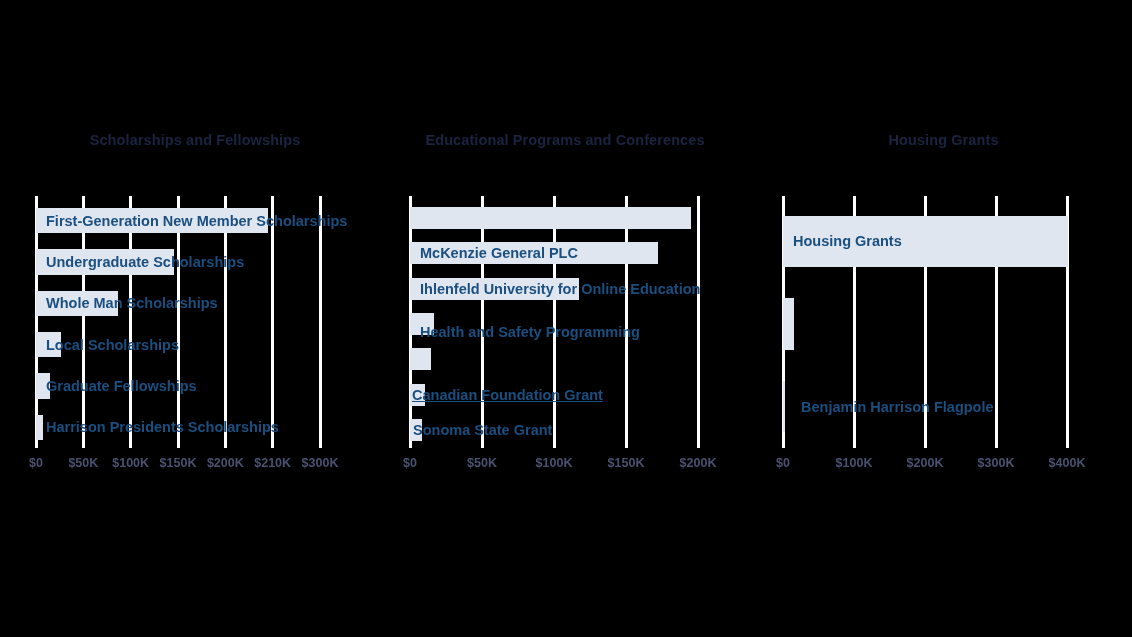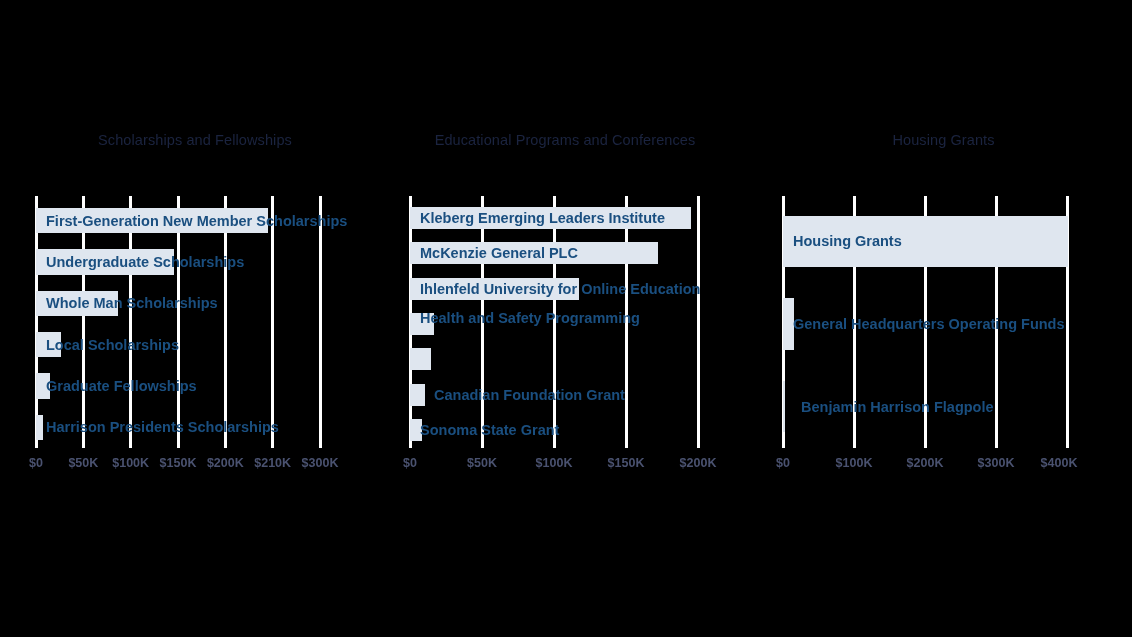--- a/index.html
+++ b/index.html
@@ -24,21 +24,21 @@
     position: absolute;
     top: 0;
     height: 637px;
   }
   .panel-title {
     position: absolute;
     top: 132px;
     width: 100%;
     text-align: center;
     font-size: 14.5px;
-    font-weight: normal;
+    font-weight: bold;
     color: #1b2440;
     letter-spacing: 0.1px;
     white-space: nowrap;
   }
   .plot {
     position: absolute;
     left: 0;
   }
   .gridline {
     position: absolute;
@@ -131,55 +131,53 @@
         <div class="gridline" style="left: 142.5px; height: 248px;"></div>
         <div class="tickmark" style="left: 142.5px; top: -4px;"></div>
         <div class="axis-label" style="left: 144px; top: 256px;">$100K</div>
         <div class="gridline" style="left: 214.5px; height: 248px;"></div>
         <div class="tickmark" style="left: 214.5px; top: -4px;"></div>
         <div class="axis-label" style="left: 216px; top: 256px;">$150K</div>
         <div class="gridline" style="left: 286.5px; height: 248px;"></div>
         <div class="tickmark" style="left: 286.5px; top: -4px;"></div>
         <div class="axis-label" style="left: 288px; top: 256px;">$200K</div>
         <div class="bar" style="left: 0px; top: 6.73143px; width: 280.8px; height: 21.9657px; background: rgb(223, 230, 239);"></div>
-        <div class="bar-label" style="left: 10px; top: 6.73143px; height: 21.9657px;">Kleberg Emerging Leaders Institute</div>
         <div class="bar" style="left: 0px; top: 42.16px; width: 248.4px; height: 21.9657px; background: rgb(223, 230, 239);"></div>
         <div class="bar-label" style="left: 10px; top: 42.16px; height: 21.9657px;">McKenzie General PLC</div>
         <div class="bar" style="left: 0px; top: 77.5886px; width: 169.2px; height: 21.9657px; background: rgb(223, 230, 239);"></div>
         <div class="bar-label" style="left: 10px; top: 77.5886px; height: 21.9657px;">Ihlenfeld University for Online Education</div>
         <div class="bar" style="left: 0px; top: 113.017px; width: 24.48px; height: 21.9657px; background: rgb(223, 230, 239);"></div>
-        <div class="bar-label" style="left: 10px; top: 107px; height: 21.9657px;">Health and Safety Programming</div>
+        <div class="bar-label" style="left: 10px; top: 121px; height: 21.9657px;">Health and Safety Programming</div>
         <div class="bar" style="left: 0px; top: 148.446px; width: 20.88px; height: 21.9657px; background: rgb(223, 230, 239);"></div>
         <div class="bar" style="left: 0px; top: 183.874px; width: 15.12px; height: 21.9657px; background: rgb(223, 230, 239);"></div>
-        <div class="bar-label" style="left: 24px; top: 183.874px; height: 21.9657px;">Canadian Foundation Grant</div>
+        <div class="bar-label" style="left: 2px; top: 183.874px; height: 21.9657px; text-decoration: underline;">Canadian Foundation Grant</div>
         <div class="bar" style="left: 0px; top: 219.303px; width: 12.24px; height: 21.9657px; background: rgb(223, 230, 239);"></div>
-        <div class="bar-label" style="left: 10px; top: 219.303px; height: 21.9657px;">Sonoma State Grant</div>
+        <div class="bar-label" style="left: 3px; top: 219.303px; height: 21.9657px;">Sonoma State Grant</div>
       </div>
   </div>
 
   <div class="panel" style="left:755px; width:377px;">
     <div class="panel-title">Housing Grants</div>
     <div class="plot" style="left:28px; top:200px; width:284px; height:248px;">
         <div class="gridline" style="left: -1.5px; height: 248px;"></div>
         <div class="tickmark" style="left: -1.5px; top: -4px;"></div>
         <div class="axis-label" style="left: 0px; top: 256px;">$0</div>
         <div class="gridline" style="left: 69.5px; height: 248px;"></div>
         <div class="tickmark" style="left: 69.5px; top: -4px;"></div>
         <div class="axis-label" style="left: 71px; top: 256px;">$100K</div>
         <div class="gridline" style="left: 140.5px; height: 248px;"></div>
         <div class="tickmark" style="left: 140.5px; top: -4px;"></div>
         <div class="axis-label" style="left: 142px; top: 256px;">$200K</div>
         <div class="gridline" style="left: 211.5px; height: 248px;"></div>
         <div class="tickmark" style="left: 211.5px; top: -4px;"></div>
         <div class="axis-label" style="left: 213px; top: 256px;">$300K</div>
         <div class="gridline" style="left: 282.5px; height: 248px;"></div>
         <div class="tickmark" style="left: 282.5px; top: -4px;"></div>
-        <div class="axis-label" style="left: 276px; top: 256px;">$400K</div>
+        <div class="axis-label" style="left: 284px; top: 256px;">$400K</div>
         <div class="bar" style="left: 0px; top: 15.7067px; width: 285.42px; height: 51.2533px; background: rgb(223, 230, 239);"></div>
         <div class="bar-label" style="left: 10px; top: 15.7067px; height: 51.2533px;">Housing Grants</div>
         <div class="bar" style="left: 0px; top: 98.3733px; width: 11.005px; height: 51.2533px; background: rgb(223, 230, 239);"></div>
-        <div class="bar-label" style="left: 10px; top: 98.3733px; height: 51.2533px;">General Headquarters Operating Funds</div>
         <div class="bar" style="left: 0px; top: 181.04px; width: 1.775px; height: 51.2533px; background: rgb(223, 230, 239);"></div>
         <div class="bar-label" style="left: 18px; top: 181.04px; height: 51.2533px;">Benjamin Harrison Flagpole</div>
       </div>
   </div>
 
 </div>
 
 </body></html>

